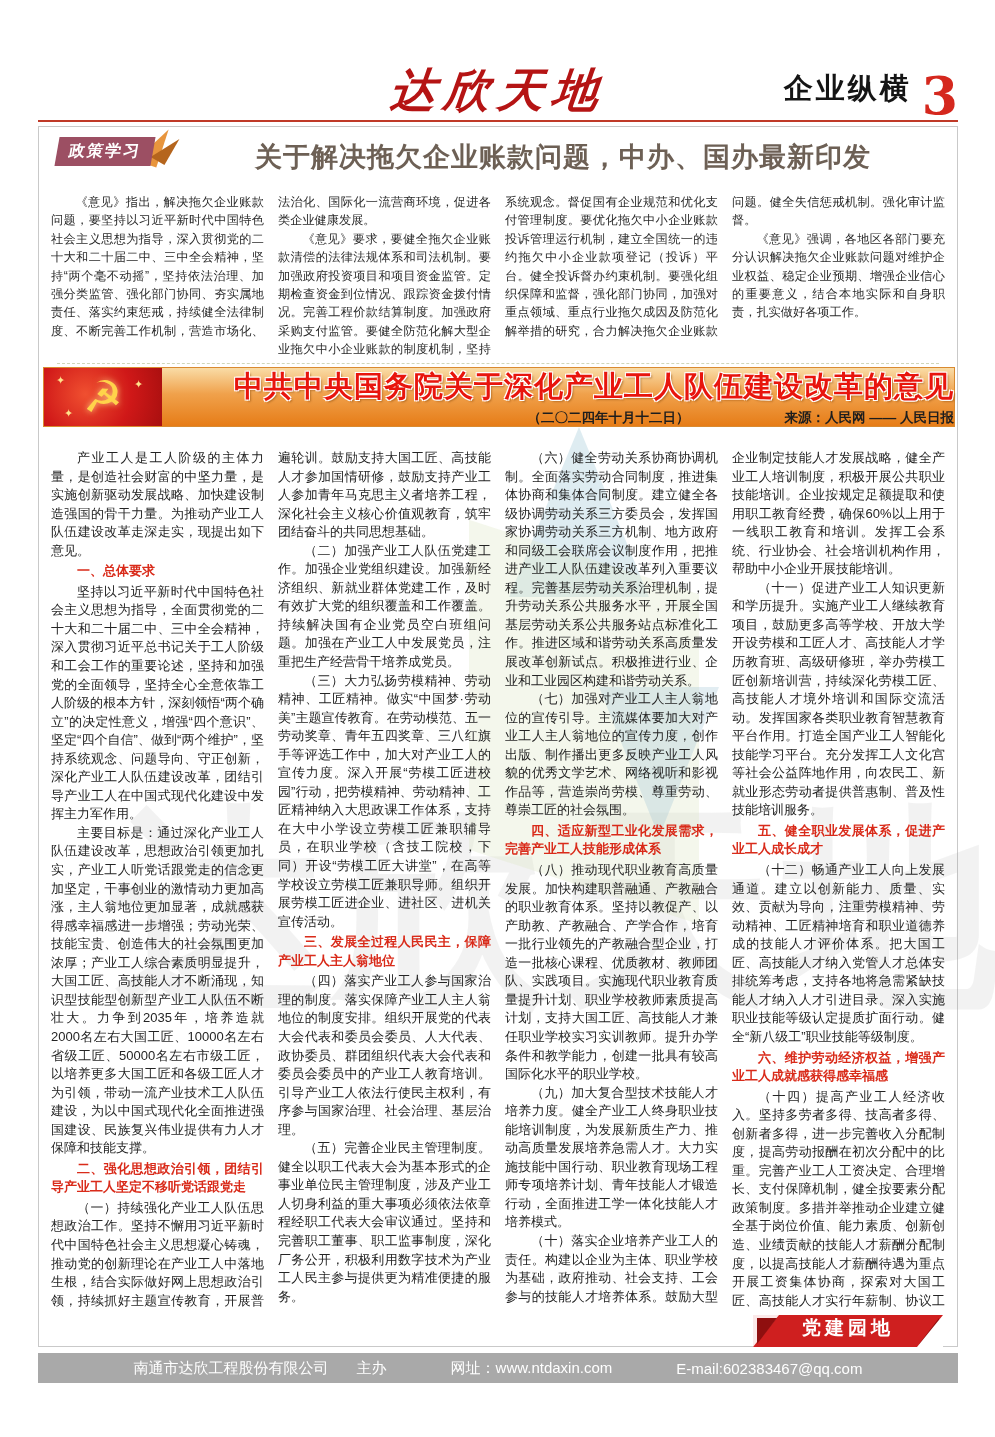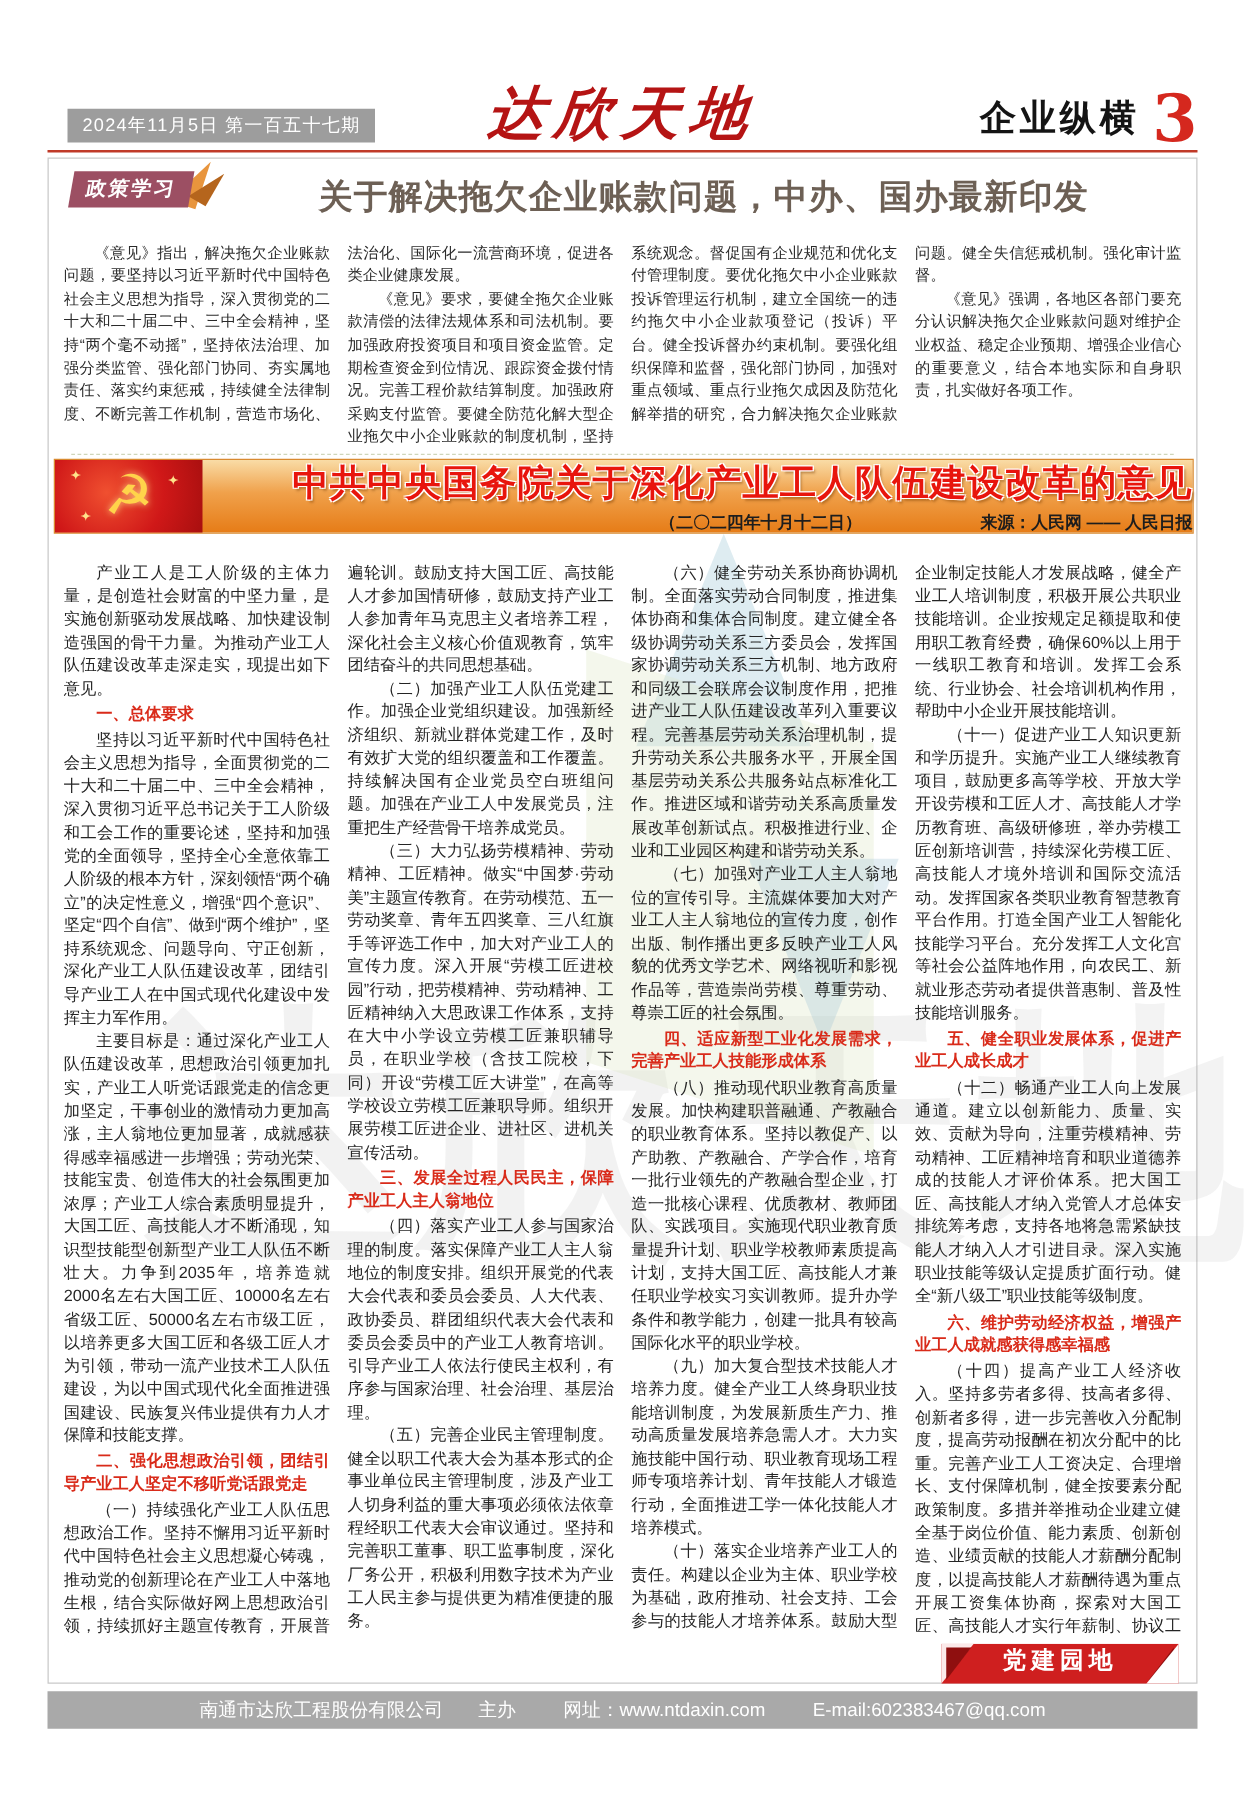--- a/index.html
+++ b/index.html
@@ -12,21 +12,21 @@
   .masthead-row{position:absolute;left:38px;top:60px;width:920px;height:58px;}
   .date-box{
     position:absolute;left:16px;bottom:4px;background:#9d9d9d;color:#fff;
     font-size:14.5px;padding:4px 12px;letter-spacing:1px;white-space:nowrap;
   }
   .masthead{
     position:absolute;left:0;right:0;top:0;text-align:center;
     font-family:"DejaVu Serif","Liberation Serif",serif;font-style:italic;font-weight:bold;
     font-size:46px;color:#b51414;letter-spacing:8px;transform:skewX(-6deg);
   }
-  .section-wrap{position:absolute;right:0;bottom:0;display:flex;align-items:center;gap:10px;}
+  .section-wrap{position:absolute;right:0;bottom:0;display:flex;align-items:flex-start;gap:10px;}
   .section{font-size:29px;font-weight:bold;color:#141414;letter-spacing:3px;line-height:1;}
   .pagenum{
     font-family:"DejaVu Serif","Liberation Serif",serif;
     font-size:52px;font-weight:bold;color:#d5281e;line-height:0.85;
   }
   .red-rule{position:absolute;left:38px;top:120px;width:920px;height:2px;background:#c03a28;}
   
   .content-frame{
     position:absolute;left:38px;top:126px;width:920px;height:1221px;
     border:1px solid #c9c9c9;background:#fff;
@@ -101,32 +101,31 @@
   .tail-badge::before,.tail-badge::after{content:"";position:absolute;top:0;width:0;height:0;}
   .tail-badge::before{left:0;border-top:32px solid #fff;border-right:26px solid transparent;opacity:.9;
     border-top-color:#ffffff;}
   .tail-badge::after{right:0;border-bottom:32px solid #fff;border-left:26px solid transparent;}
   .tail-badge .wing-l{position:absolute;left:4px;top:3px;width:0;height:0;border-top:26px solid #8f0f0f;border-right:20px solid transparent;}
   .tail-badge .wing-r{position:absolute;right:4px;bottom:3px;width:0;height:0;border-bottom:26px solid #8f0f0f;border-left:20px solid transparent;}
   .tail-badge span{position:relative;z-index:2;}
   
   .footer-bar{
     position:absolute;left:38px;top:1353px;width:920px;height:30px;background:#a9a9a9;
-    display:flex;align-items:center;justify-content:center;gap:38px;
+    display:flex;align-items:center;justify-content:center;gap:64px;
     color:#fff;font-size:15px;white-space:nowrap;
   }
   .footer-bar .grp{display:flex;gap:28px;}
 </style>
 </head>
 <body>
 
 <div class="page">
 
   <header class="masthead-row">
-    <div class="date-box">2024年11月5日  第一百五十七期</div>
     <div class="masthead">达欣天地</div>
     <div class="section-wrap">
       <span class="section">企业纵横</span>
       <span class="pagenum">3</span>
     </div>
   </header>
   <div class="red-rule"></div>
 
   <div class="content-frame">
 

